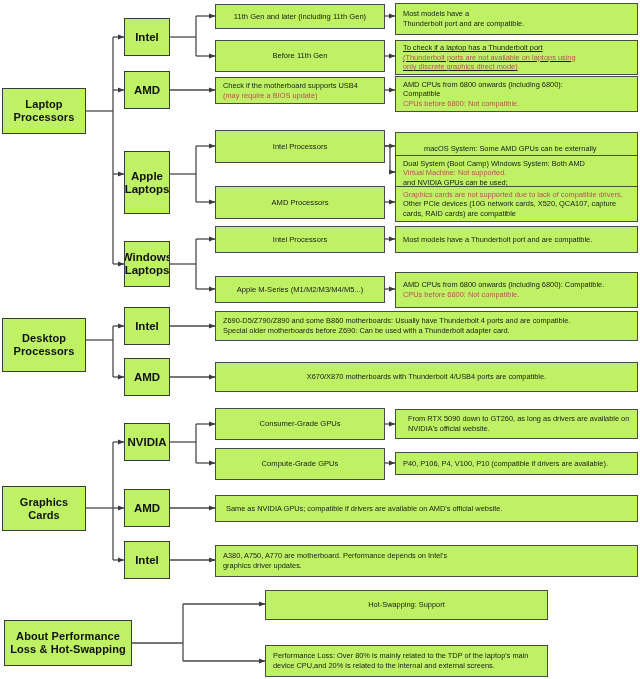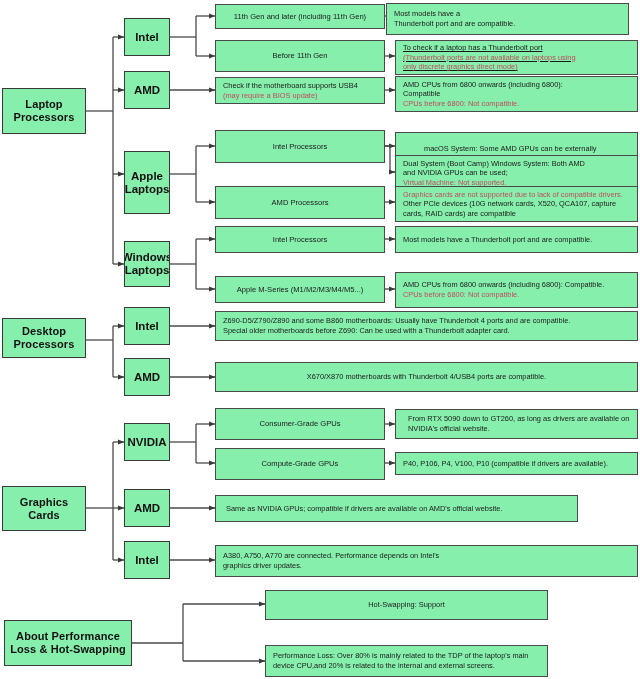--- a/index.html
+++ b/index.html
@@ -19,21 +19,21 @@
     position:absolute;
     left:0; top:0;
     width:640px; height:679px;
     pointer-events:none;
   }
   .node{
     position:absolute;
     box-sizing:border-box;
     border:1.2px solid #4a4a4a;
     border-radius:0;
-    background:#86efac;
+    background:#bef264;
     display:flex;
     align-items:center;
     justify-content:center;
     text-align:center;
     color:#111111;
     overflow:hidden;
   }
   
   .root{
     font-weight:bold;
@@ -210,21 +210,21 @@
   </div>
 
   <div class="node mid" style="left:215px; top:226px; width:170px; height:27px;">
     <span>Intel Processors</span>
   </div>
 
   <div class="node mid" style="left:215px; top:276px; width:170px; height:27px;">
     <span>Apple M-Series (M1/M2/M3/M4/M5...)</span>
   </div>
 
-  <div class="node leaf" style="left:386px; top:3px; width:243px; height:32px;">
+  <div class="node leaf" style="left:395px; top:3px; width:243px; height:32px;">
     <span>
       <span class="ln blk">Most models have a</span>
       <span class="ln blk">Thunderbolt port and are  compatible.</span>
     </span>
   </div>
 
   <div class="node leaf" style="left:395px; top:40px; width:243px; height:35px;text-decoration:underline;">
     <span>
       <span class="ln blk">To check if a laptop has a Thunderbolt port</span>
       <span class="ln red">(Thunderbolt ports are not available on laptops using</span>
@@ -244,22 +244,22 @@
     <span>
       <span class="ln blk">macOS System: Some AMD GPUs can be externally</span>
       <span class="ln blk">connected (as stated on Apple's official website),</span>
       <span class="ln red">while NVIDIA GPUs macOS.</span>
     </span>
   </div>
 
   <div class="node leaf" style="left:395px; top:155px; width:243px; height:36px;">
     <span>
       <span class="ln blk">Dual System (Boot Camp) Windows System: Both AMD</span>
+      <span class="ln red">Virtual Machine: Not supported.</span>
       <span class="ln blk">and NVIDIA GPUs can be used;</span>
-      <span class="ln red">Virtual Machine: Not supported.</span>
     </span>
   </div>
 
   <div class="node leaf" style="left:395px; top:186px; width:243px; height:36px;">
     <span>
       <span class="ln red">Graphics cards are not supported due to lack of compatible drivers.</span>
       <span class="ln blk">Other PCIe devices (10G network cards, X520, QCA107, capture</span>
       <span class="ln blk">cards, RAID cards) are compatible</span>
     </span>
   </div>
@@ -270,21 +270,21 @@
     </span>
   </div>
 
   <div class="node leaf" style="left:395px; top:272px; width:243px; height:36px;">
     <span>
       <span class="ln blk">AMD CPUs from 6800 onwards (including 6800): Compatible.</span>
       <span class="ln red">CPUs before 6800: Not compatible.</span>
     </span>
   </div>
 
-  <div class="node root" style="left:2px; top:318px; width:84px; height:40px;align-items:center;">
+  <div class="node root" style="left:2px; top:318px; width:84px; height:54px;align-items:center;">
     <span>
       <span class="ln">Desktop</span>
       <span class="ln">Processors</span>
     </span>
   </div>
 
   <div class="node cat" style="left:124px; top:307px; width:46px; height:38px;">
     <span>Intel</span>
   </div>
 
@@ -338,29 +338,29 @@
       <span class="ln blk">NVIDIA's official website.</span>
     </span>
   </div>
 
   <div class="node leaf" style="left:395px; top:452px; width:243px; height:23px;">
     <span>
       <span class="ln blk">P40, P106, P4, V100, P10 (compatible if drivers are available).</span>
     </span>
   </div>
 
-  <div class="node leaf" style="left:215px; top:495px; width:363px; height:27px;padding-left:10px;">
+  <div class="node leaf" style="left:215px; top:495px; width:423px; height:27px;padding-left:10px;">
     <span>
       <span class="ln blk">Same as NVIDIA GPUs; compatible if drivers are available on AMD's official website.</span>
     </span>
   </div>
 
   <div class="node leaf" style="left:215px; top:545px; width:423px; height:32px;">
     <span>
-      <span class="ln blk">A380, A750, A770 are connected. Performance depends on Intel's</span>
+      <span class="ln blk">A380, A750, A770 are motherboard. Performance depends on Intel's</span>
       <span class="ln blk">graphics driver updates.</span>
     </span>
   </div>
 
   <div class="node root" style="left:4px; top:620px; width:128px; height:46px;">
     <span>
       <span class="ln">About Performance</span>
       <span class="ln">Loss &amp; Hot-Swapping</span>
     </span>
   </div>

